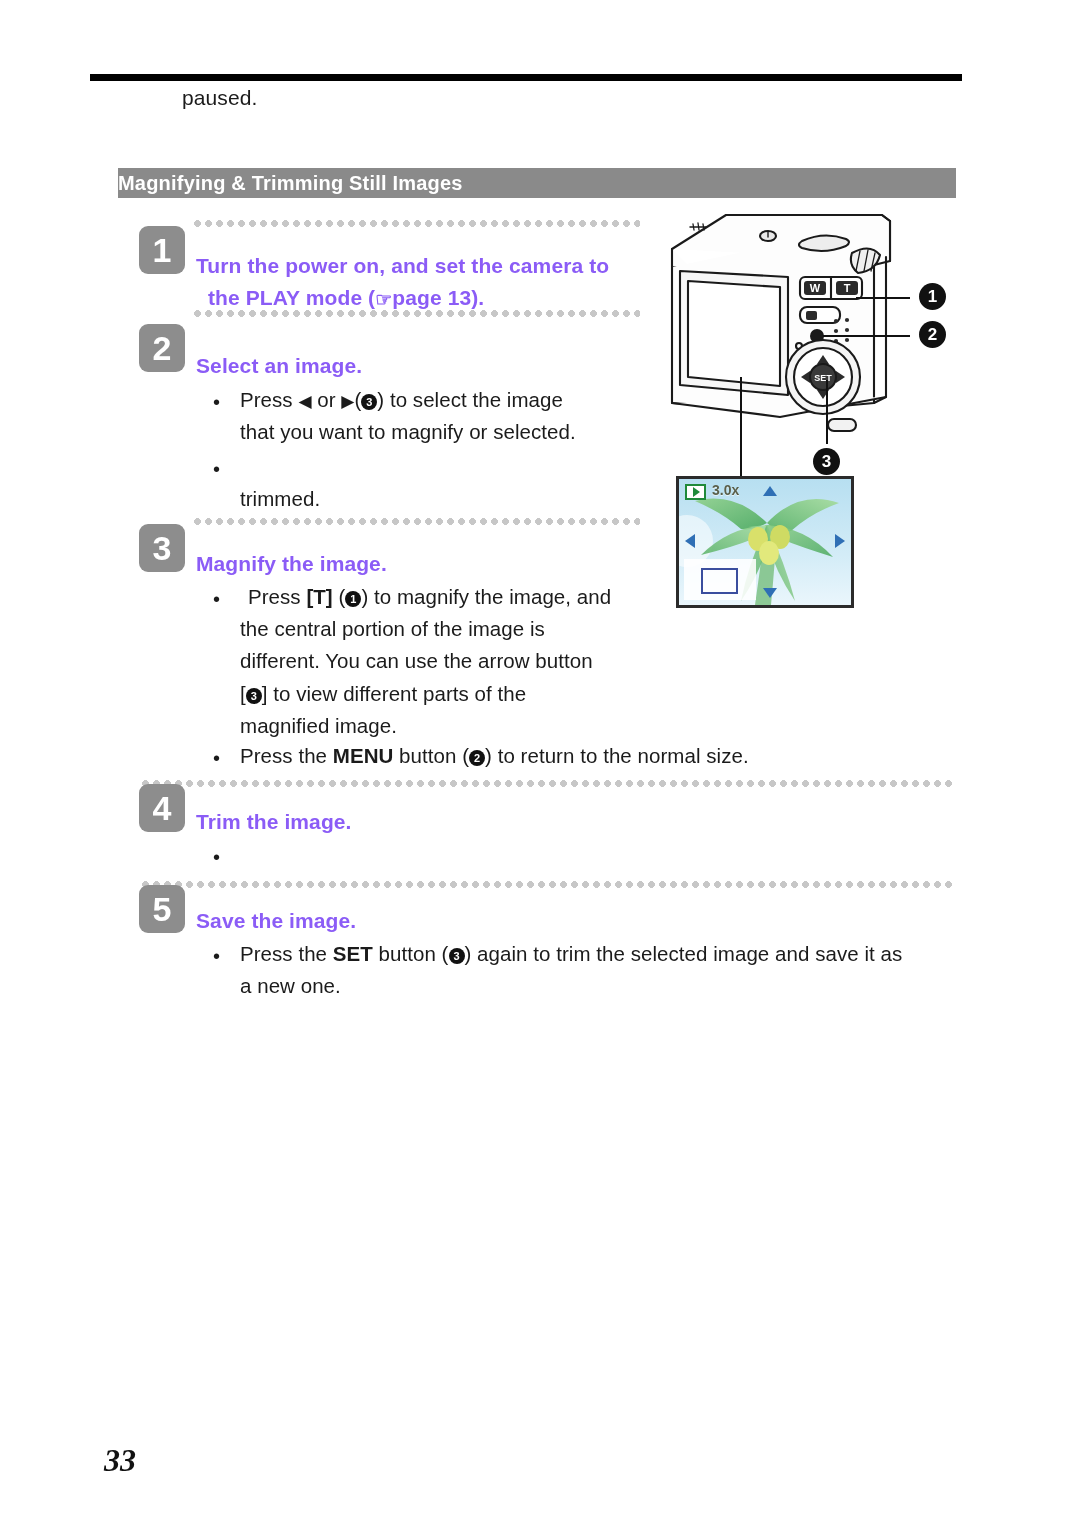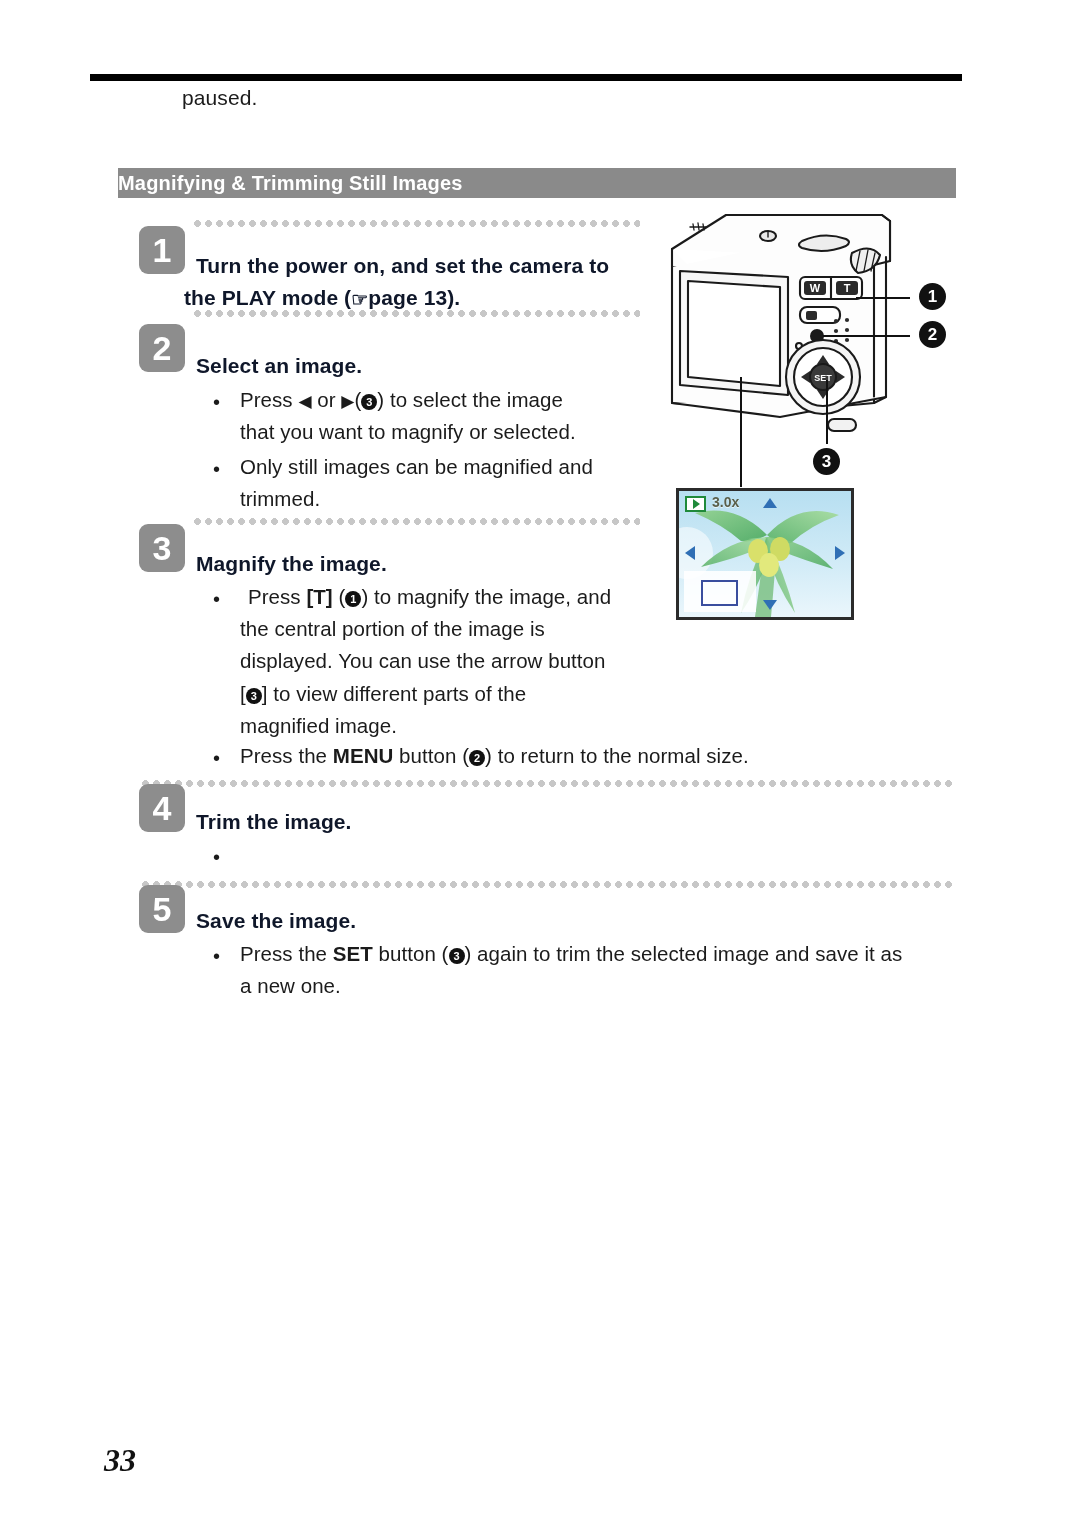--- a/index.html
+++ b/index.html
@@ -48,21 +48,21 @@
 
   .numbox{
     position:absolute;width:46px;height:48px;border-radius:9px;
     background:#8d8d8d;color:#fff;
     font-size:34px;font-weight:600;
     display:flex;align-items:center;justify-content:center;
     line-height:1;
   }
 
   .steptitle{
-    position:absolute;font-size:21px;font-weight:700;color:#0f172a;
+    position:absolute;font-size:21px;font-weight:700;color:#8b5cf6;
     letter-spacing:.1px;white-space:nowrap;
   }
 
   .bodyline{
     position:absolute;font-size:20.5px;color:#1b1b1b;letter-spacing:.05px;
     white-space:nowrap;
   }
   .bullet{
     position:absolute;font-size:20px;color:#1b1b1b;line-height:1;
   }
@@ -81,21 +81,21 @@
 
   .callout{
     position:absolute;width:27px;height:27px;border-radius:50%;
     background:#111;color:#fff;font-size:17px;font-weight:700;
     display:flex;align-items:center;justify-content:center;
   }
   .leadline{position:absolute;background:#111;}
 
   
   .lcd{
-    position:absolute;left:676px;top:488px;width:178px;height:132px;
+    position:absolute;left:676px;top:476px;width:178px;height:132px;
     border:3px solid #2b2b2b;
     background:linear-gradient(180deg,#bfe2f2 0%,#cfeaf6 45%,#e7f4fb 100%);
     overflow:hidden;
     box-sizing:border-box;
   }
   .lcd .playicon{
     position:absolute;left:6px;top:5px;width:21px;height:16px;
     background:#ffffff;border:2px solid #1f8a3a;box-sizing:border-box;
     display:flex;align-items:center;justify-content:center;
   }
@@ -141,53 +141,52 @@
 
   <div class="section-bar">
     <span class="title">Magnifying &amp; Trimming Still Images</span>
   </div>
 
   <div class="steps">
 
     <div class="dotline" style="left:192px;top:220px;width:448px;"></div>
     <div class="numbox" style="left:139px;top:226px;">1</div>
     <div class="steptitle" style="left:196px;top:254px;">Turn the power on, and set the camera to</div>
-    <div class="steptitle" style="left:184px;top:286px;">
+    <div class="steptitle" style="left:208px;top:286px;">
       <span>the PLAY mode (</span><span class="handptr">☞</span><span>page 13).</span>
     </div>
 
     <div class="dotline" style="left:192px;top:310px;width:448px;"></div>
     <div class="numbox" style="left:139px;top:324px;">2</div>
     <div class="steptitle" style="left:196px;top:354px;">Select an image.</div>
 
     <div class="bullet" style="left:213px;top:392px;">•</div>
     <div class="bodyline" style="left:240px;top:388px;">
       <span>Press</span>
       <span class="tri">◀</span>
       <span>or</span>
       <span class="tri">▶</span><span>(</span><span class="circnum">3</span><span>) to select the image</span>
     </div>
     <div class="bodyline" style="left:240px;top:420px;">that you want to magnify or selected.</div>
 
     <div class="bullet" style="left:213px;top:459px;">•</div>
-    <div class="bodyline" style="left:240px;top:455px;">Only still images can be magnified and</div>
     <div class="bodyline" style="left:240px;top:487px;">trimmed.</div>
 
     <div class="dotline" style="left:192px;top:518px;width:448px;"></div>
     <div class="numbox" style="left:139px;top:524px;">3</div>
     <div class="steptitle" style="left:196px;top:552px;">Magnify the image.</div>
 
     <div class="bullet" style="left:213px;top:589px;">•</div>
     <div class="bodyline" style="left:248px;top:585px;">
       <span>Press</span>
       <span class="b">[T]</span>
       <span>(</span><span class="circnum">1</span><span>) to magnify the image, and</span>
     </div>
     <div class="bodyline" style="left:240px;top:617px;">the central portion of the image is</div>
-    <div class="bodyline" style="left:240px;top:649px;">displayed. You can use the arrow button</div>
+    <div class="bodyline" style="left:240px;top:649px;">different. You can use the arrow button</div>
     <div class="bodyline" style="left:240px;top:682px;">
       <span>[</span><span class="circnum">3</span><span>] to view different parts of the</span>
     </div>
     <div class="bodyline" style="left:240px;top:714px;">magnified image.</div>
 
     <div class="bullet" style="left:213px;top:748px;">•</div>
     <div class="bodyline" style="left:240px;top:744px;">
       <span>Press the</span>
       <span class="b">MENU</span>
       <span>button (</span><span class="circnum">2</span><span>) to return to the normal size.</span>

